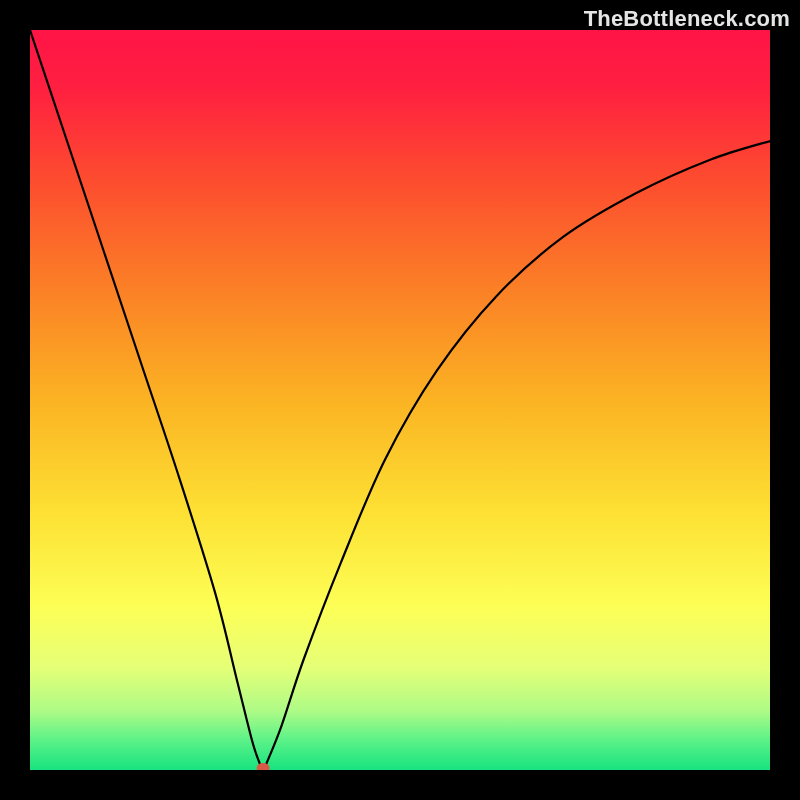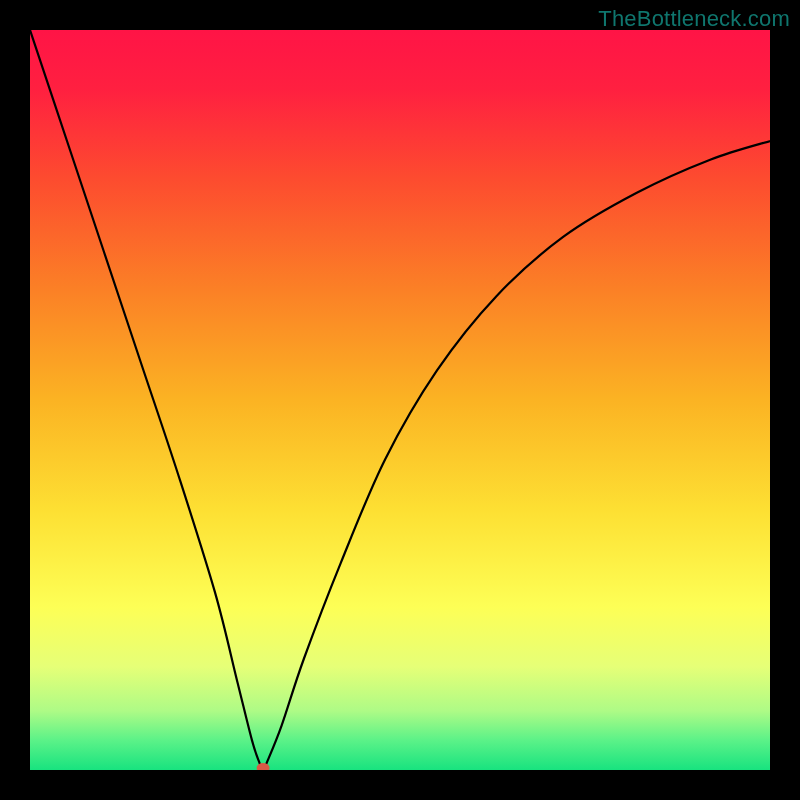--- a/index.html
+++ b/index.html
@@ -22,23 +22,23 @@
     left: 30px;
     top: 30px;
     width: 740px;
     height: 740px;
     overflow: hidden;
   }
   .watermark {
     position: absolute;
     top: 6px;
     right: 10px;
-    color: #0f766e;
+    color: #e5e5e5;
     font-size: 22px;
-    font-weight: 400;
+    font-weight: 700;
     letter-spacing: 0.2px;
     pointer-events: none;
   }
   svg {
     display: block;
   }
 </style>
 </head>
 <body>
 

